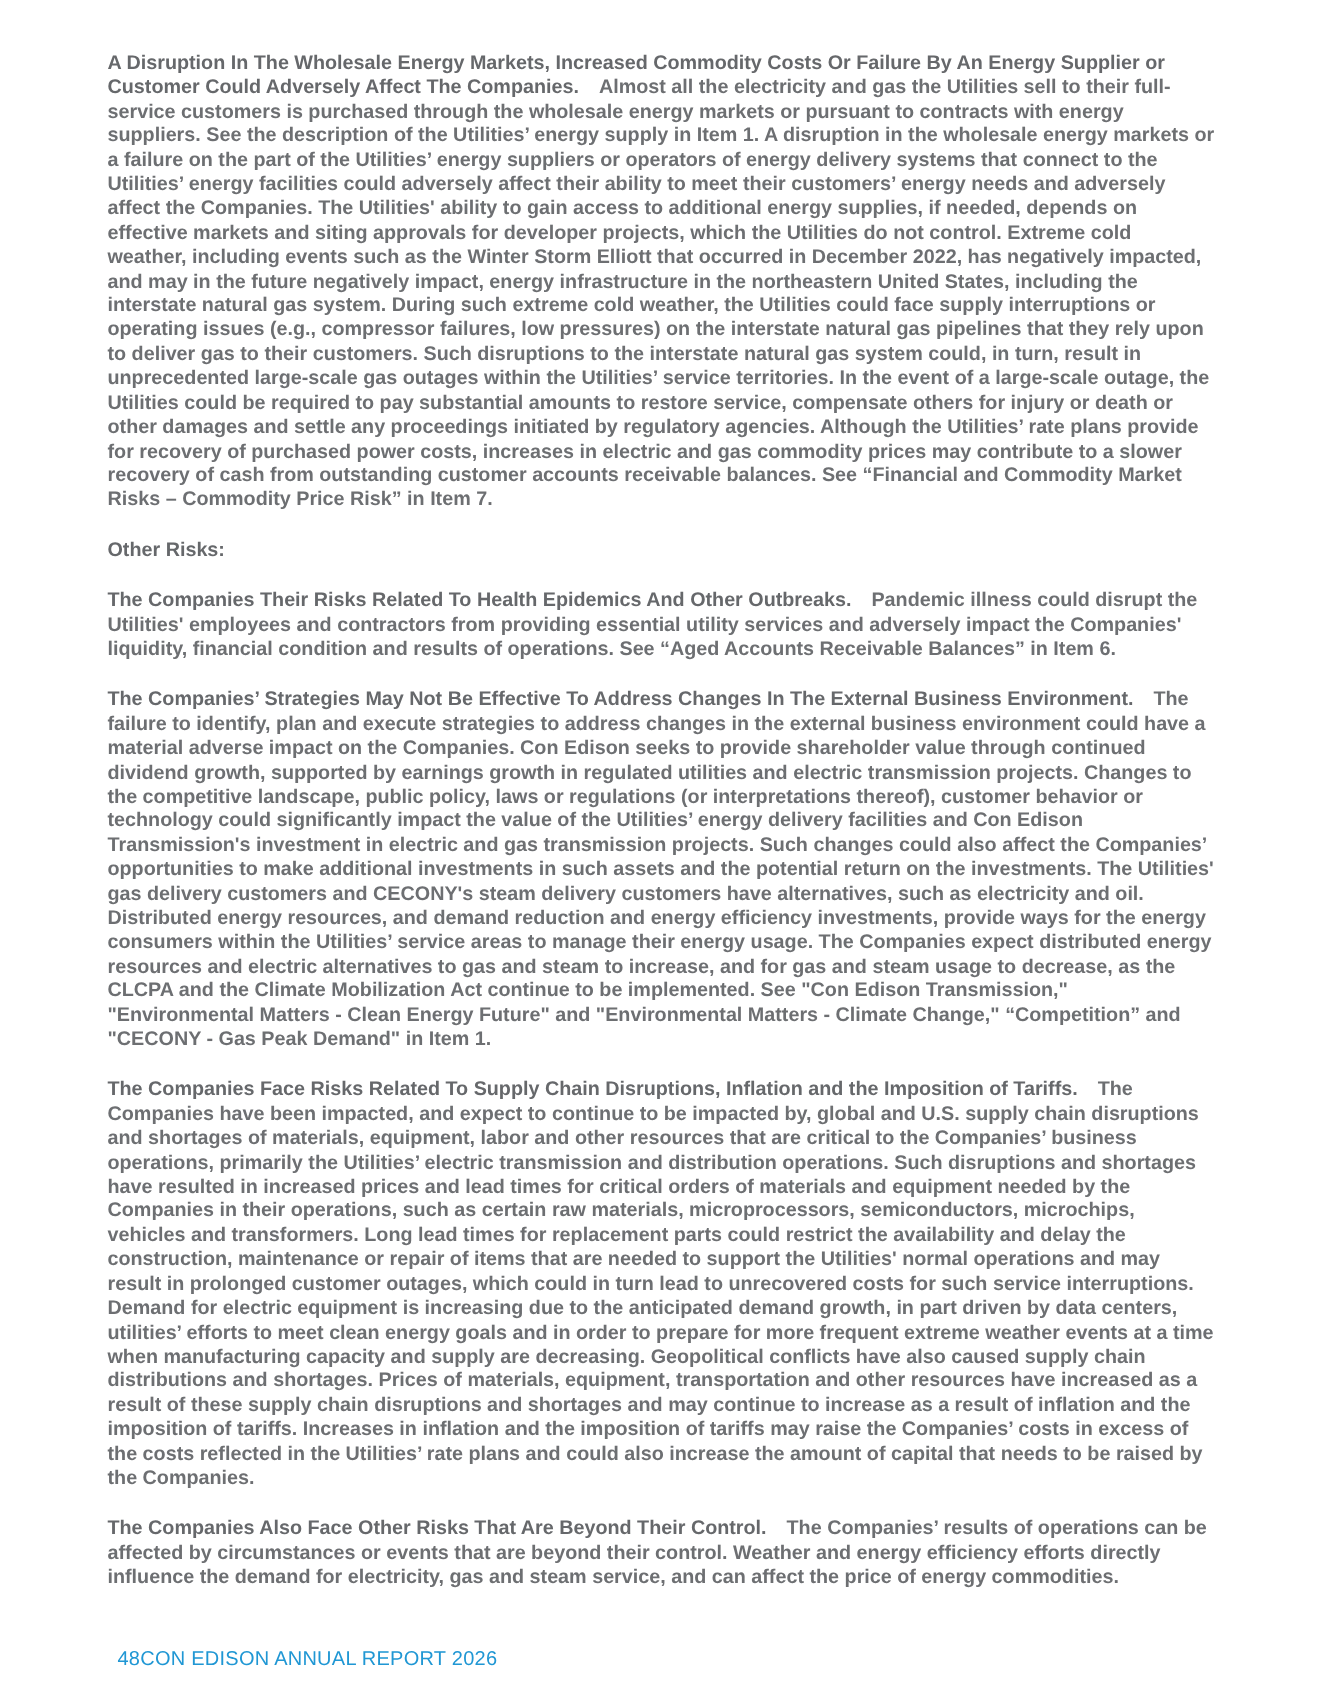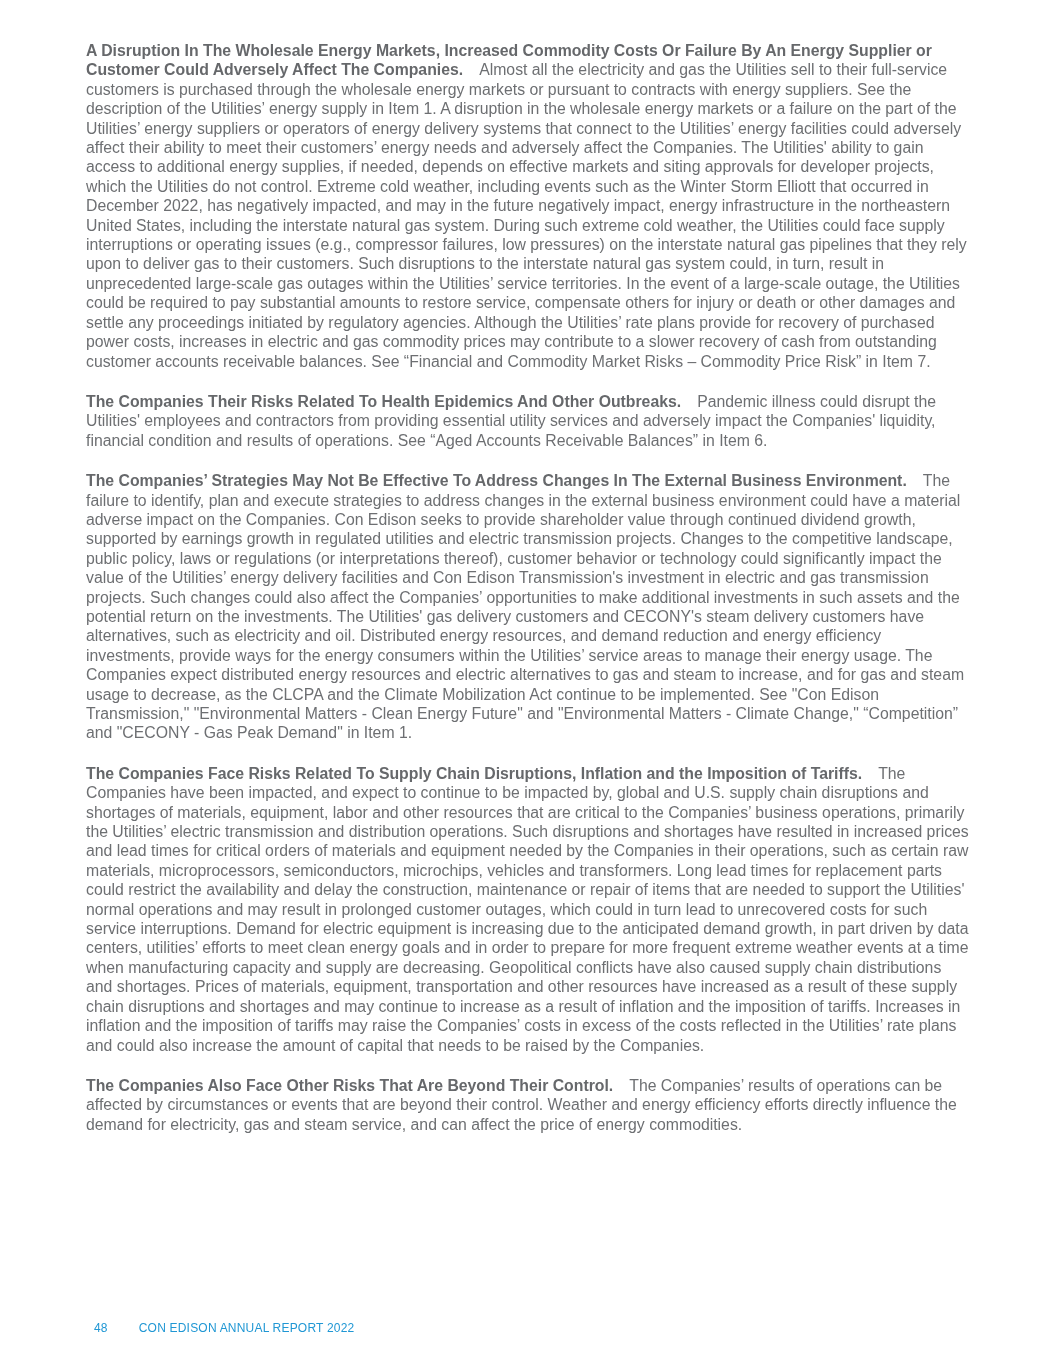--- a/index.html
+++ b/index.html
@@ -38,31 +38,30 @@
   .para-head {
     font-weight: 700;
     color: #66686b;
     margin-right: 16px;
     text-align: right;
   }
   .para-head.no-gap {
     margin-right: 0;
   }
   .para-body {
-    font-weight: 400;
+    font-weight: 700;
   }
   .footer {
     position: absolute;
     left: 94px;
     top: 1320px;
     display: flex;
     align-items: baseline;
-    gap: 31px;
     color: #2097d4;
-    font-size: 12px;
+    font-size: 16px;
     line-height: 16px;
     letter-spacing: 0.2px;
   }
   .footer .page-number {
     font-weight: 400;
   }
   .footer .report-title {
     font-weight: 400;
   }
 </style>
@@ -70,20 +69,23 @@
 <body>
 
 <div class="page">
 
   <div class="content">
 
     <p class="para">
       <span class="para-head">A Disruption In The Wholesale Energy Markets, Increased Commodity Costs Or Failure By An Energy Supplier or Customer Could Adversely Affect The Companies.</span><span class="para-body">Almost all the electricity and gas the Utilities sell to their full-service customers is purchased through the wholesale energy markets or pursuant to contracts with energy suppliers. See the description of the Utilities’ energy supply in Item 1. A disruption in the wholesale energy markets or a failure on the part of the Utilities’ energy suppliers or operators of energy delivery systems that connect to the Utilities’ energy facilities could adversely affect their ability to meet their customers’ energy needs and adversely affect the Companies. The Utilities' ability to gain access to additional energy supplies, if needed, depends on effective markets and siting approvals for developer projects, which the Utilities do not control. Extreme cold weather, including events such as the Winter Storm Elliott that occurred in December 2022, has negatively impacted, and may in the future negatively impact, energy infrastructure in the northeastern United States, including the interstate natural gas system. During such extreme cold weather, the Utilities could face supply interruptions or operating issues (e.g., compressor failures, low pressures) on the interstate natural gas pipelines that they rely upon to deliver gas to their customers. Such disruptions to the interstate natural gas system could, in turn, result in unprecedented large-scale gas outages within the Utilities’ service territories. In the event of a large-scale outage, the Utilities could be required to pay substantial amounts to restore service, compensate others for injury or death or other damages and settle any proceedings initiated by regulatory agencies. Although the Utilities’ rate plans provide for recovery of purchased power costs, increases in electric and gas commodity prices may contribute to a slower recovery of cash from outstanding customer accounts receivable balances. See “Financial and Commodity Market Risks – Commodity Price Risk” in Item 7.</span>
     </p>
 
+    <p class="para">
+      <span class="para-head no-gap">Other Risks:</span>
+    </p>
 
     <p class="para">
       <span class="para-head">The Companies Their Risks Related To Health Epidemics And Other Outbreaks.</span><span class="para-body">Pandemic illness could disrupt the Utilities' employees and contractors from providing essential utility services and adversely impact the Companies' liquidity, financial condition and results of operations. See “Aged Accounts Receivable Balances” in Item 6.</span>
     </p>
 
     <p class="para">
       <span class="para-head">The Companies’ Strategies May Not Be Effective To Address Changes In The External Business Environment.</span><span class="para-body">The failure to identify, plan and execute strategies to address changes in the external business environment could have a material adverse impact on the Companies. Con Edison seeks to provide shareholder value through continued dividend growth, supported by earnings growth in regulated utilities and electric transmission projects. Changes to the competitive landscape, public policy, laws or regulations (or interpretations thereof), customer behavior or technology could significantly impact the value of the Utilities’ energy delivery facilities and Con Edison Transmission's investment in electric and gas transmission projects. Such changes could also affect the Companies’ opportunities to make additional investments in such assets and the potential return on the investments. The Utilities' gas delivery customers and CECONY's steam delivery customers have alternatives, such as electricity and oil. Distributed energy resources, and demand reduction and energy efficiency investments, provide ways for the energy consumers within the Utilities’ service areas to manage their energy usage. The Companies expect distributed energy resources and electric alternatives to gas and steam to increase, and for gas and steam usage to decrease, as the CLCPA and the Climate Mobilization Act continue to be implemented. See "Con Edison Transmission," "Environmental Matters - Clean Energy Future" and "Environmental Matters - Climate Change," “Competition” and "CECONY - Gas Peak Demand" in Item 1.</span>
     </p>
 
     <p class="para">
@@ -91,16 +93,16 @@
     </p>
 
     <p class="para">
       <span class="para-head">The Companies Also Face Other Risks That Are Beyond Their Control.</span><span class="para-body">The Companies’ results of operations can be affected by circumstances or events that are beyond their control. Weather and energy efficiency efforts directly influence the demand for electricity, gas and steam service, and can affect the price of energy commodities.</span>
     </p>
 
   </div>
 
   <div class="footer">
     <span class="page-number">48</span>
-    <span class="report-title">CON EDISON ANNUAL REPORT 2022</span>
+    <span class="report-title">CON EDISON ANNUAL REPORT 2026</span>
   </div>
 
 </div>
 
 </body></html>

